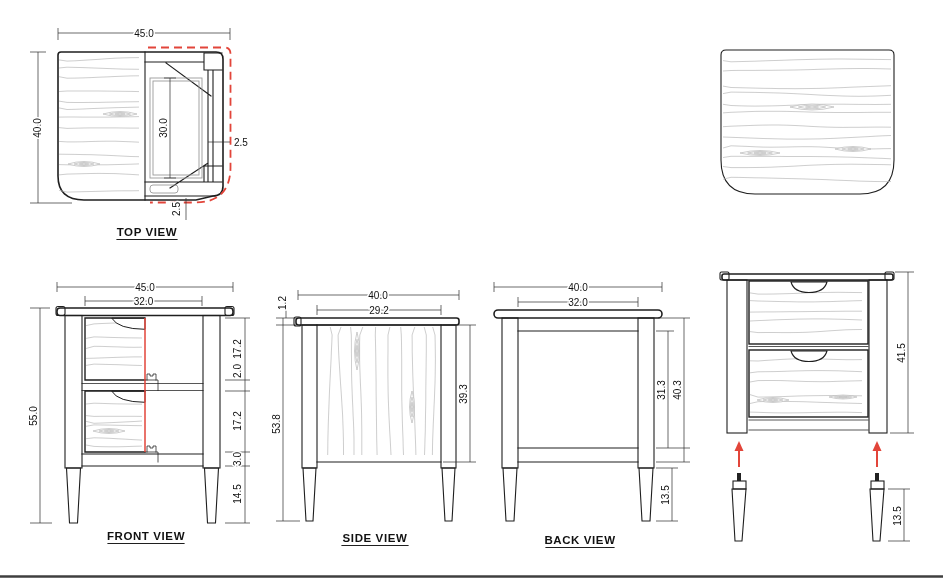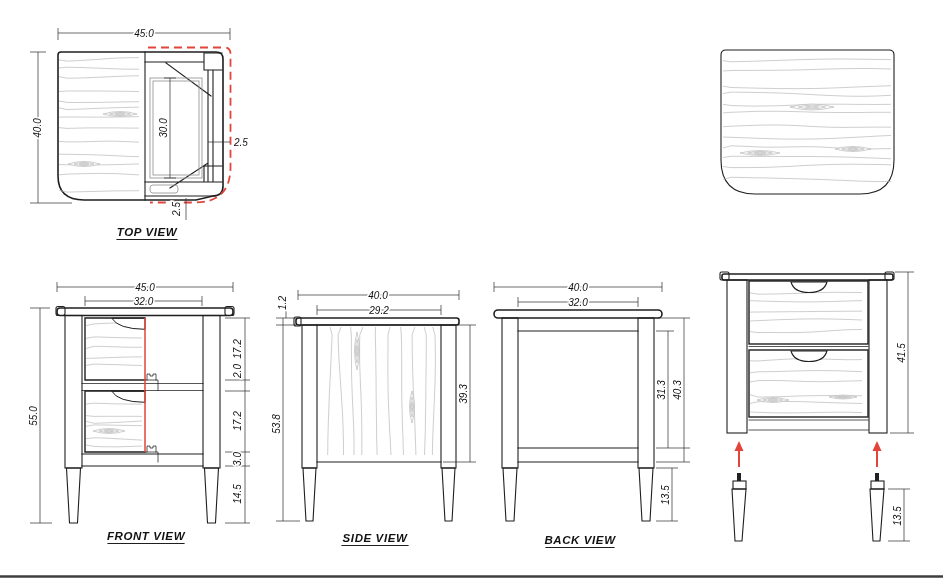--- a/index.html
+++ b/index.html
@@ -1,17 +1,17 @@
 <!DOCTYPE html>
 <html><head>
 <meta charset="utf-8">
 <style>
   html,body{margin:0;padding:0;background:#fff;}
   .stage{position:relative;width:943px;height:581px;background:#fff;overflow:hidden;
-         font-family:"Liberation Sans",sans-serif;font-style:italic;}
+         font-family:"Liberation Sans",sans-serif;}
   svg{display:block}
   .ln{stroke:#1f1f1f;fill:none;stroke-linecap:square}
   .thick{stroke-width:1.6}
   .med{stroke-width:1.1}
   .thin{stroke-width:0.75}
   .gray{stroke:#9a9a9a;fill:none;stroke-width:0.9}
   .dim{stroke:#2b2b2b;stroke-width:0.7;fill:none}
   .dimtxt{font-size:10px;fill:#111;paint-order:stroke;stroke:#fff;stroke-width:3px;
           font-family:"Liberation Sans",sans-serif}
   .title{font-size:11.5px;font-weight:bold;letter-spacing:.6px;fill:#111;

